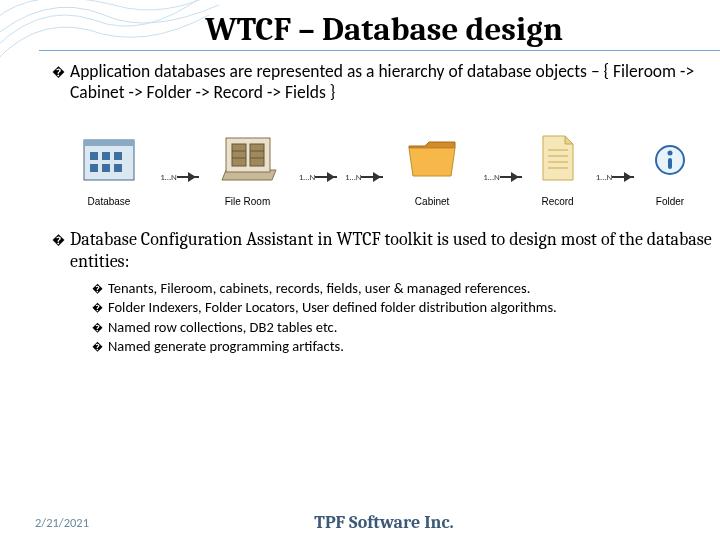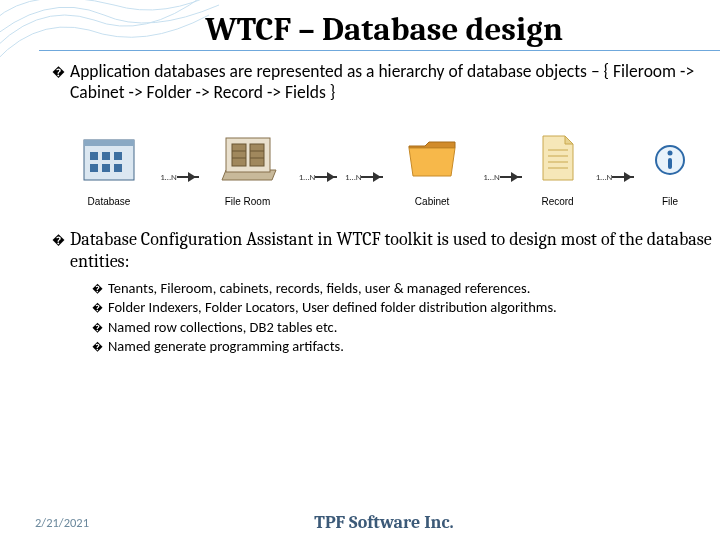--- a/index.html
+++ b/index.html
@@ -138,21 +138,21 @@
       </div>
 
       <div class="dcell narrow">
         <span class="ico-box">
           <svg width="38" height="56" viewBox="0 0 38 56">
             <circle cx="19" cy="30" r="14" fill="#e9f3fb" stroke="#2e6aa8" stroke-width="2"></circle>
             <circle cx="19" cy="23" r="2.5" fill="#2e6aa8"></circle>
             <rect x="17" y="28" width="4" height="11" rx="2" fill="#2e6aa8"></rect>
           </svg>
         </span>
-        <div class="dlabel">File</div>
+        <div class="dlabel">Folder</div>
       </div>
 
     </div>
 
     <div class="bullet-row serif" style="font-size:18px">
       <span class="mk">�</span>
       <span>Database Configuration Assistant in WTCF toolkit is used to design most of the database entities:</span>
     </div>
 
     <div class="sub-list sans">

